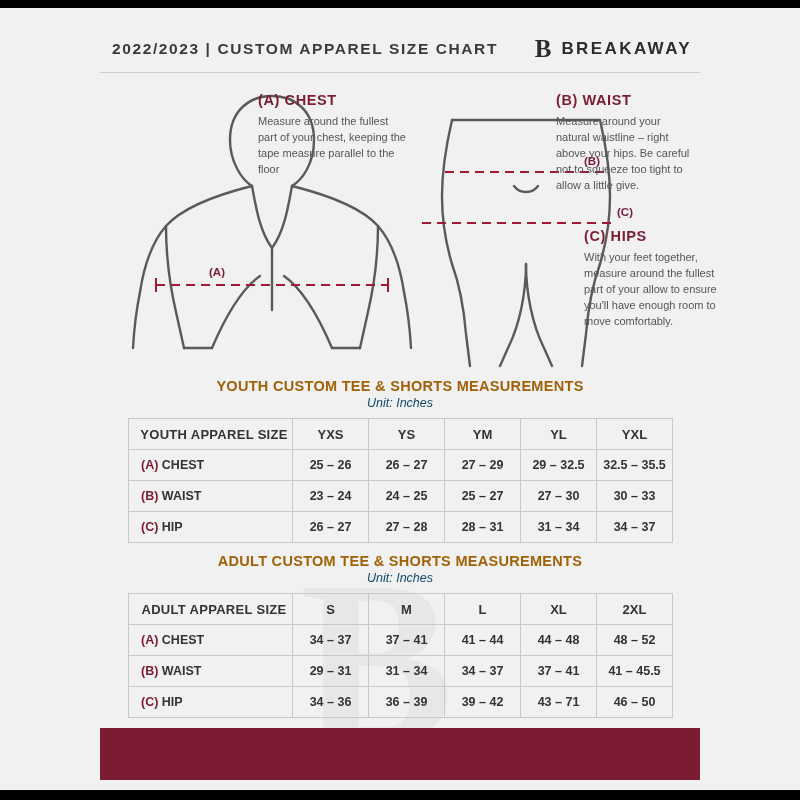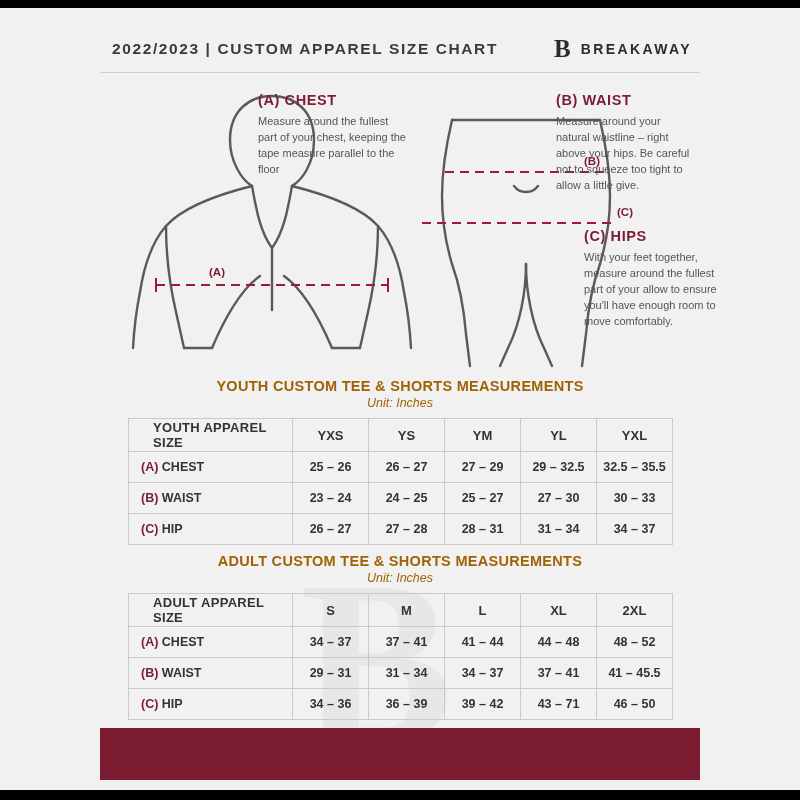--- a/index.html
+++ b/index.html
@@ -76,21 +76,21 @@
     gap: 10px;
   }
   .brand-mark {
     font-family: "Liberation Serif", serif;
     font-size: 25px;
     font-weight: bold;
     color: #2c2c2c;
     line-height: 1;
   }
   .brand-name {
-    font-size: 14px;
+    font-size: 17px;
     font-weight: bold;
     letter-spacing: 2.4px;
     color: #2c2c2c;
   }
   .header-rule {
     position: absolute;
     left: 100px;
     top: 64px;
     width: 600px;
     height: 1px;
@@ -145,21 +145,21 @@
     text-align: center;
     font-size: 14.5px;
     font-weight: bold;
     letter-spacing: 0.3px;
     color: #a16207;
   }
   .table-unit {
     text-align: center;
     font-size: 12.5px;
     font-style: italic;
-    color: #a16207;
+    color: #0c4a6e;
     margin-top: 2px;
     margin-bottom: 8px;
   }
   table {
     border-collapse: collapse;
     width: 544px;
     table-layout: fixed;
   }
   table td, table th {
     border: 1px solid #c9c9c9;
@@ -167,22 +167,22 @@
     font-size: 12.5px;
     color: #333333;
     text-align: center;
     font-weight: bold;
   }
   thead th {
     font-weight: bold;
     font-size: 13px;
   }
   thead th.rowhead {
-    text-align: left;
-    padding-left: 24px;
+    text-align: center;
+    padding-left: 8px;
     letter-spacing: 0.3px;
   }
   tbody td.rowhead {
     text-align: left;
     padding-left: 12px;
     font-weight: bold;
   }
   .tag {
     color: #7c1c33;
     font-weight: bold;

